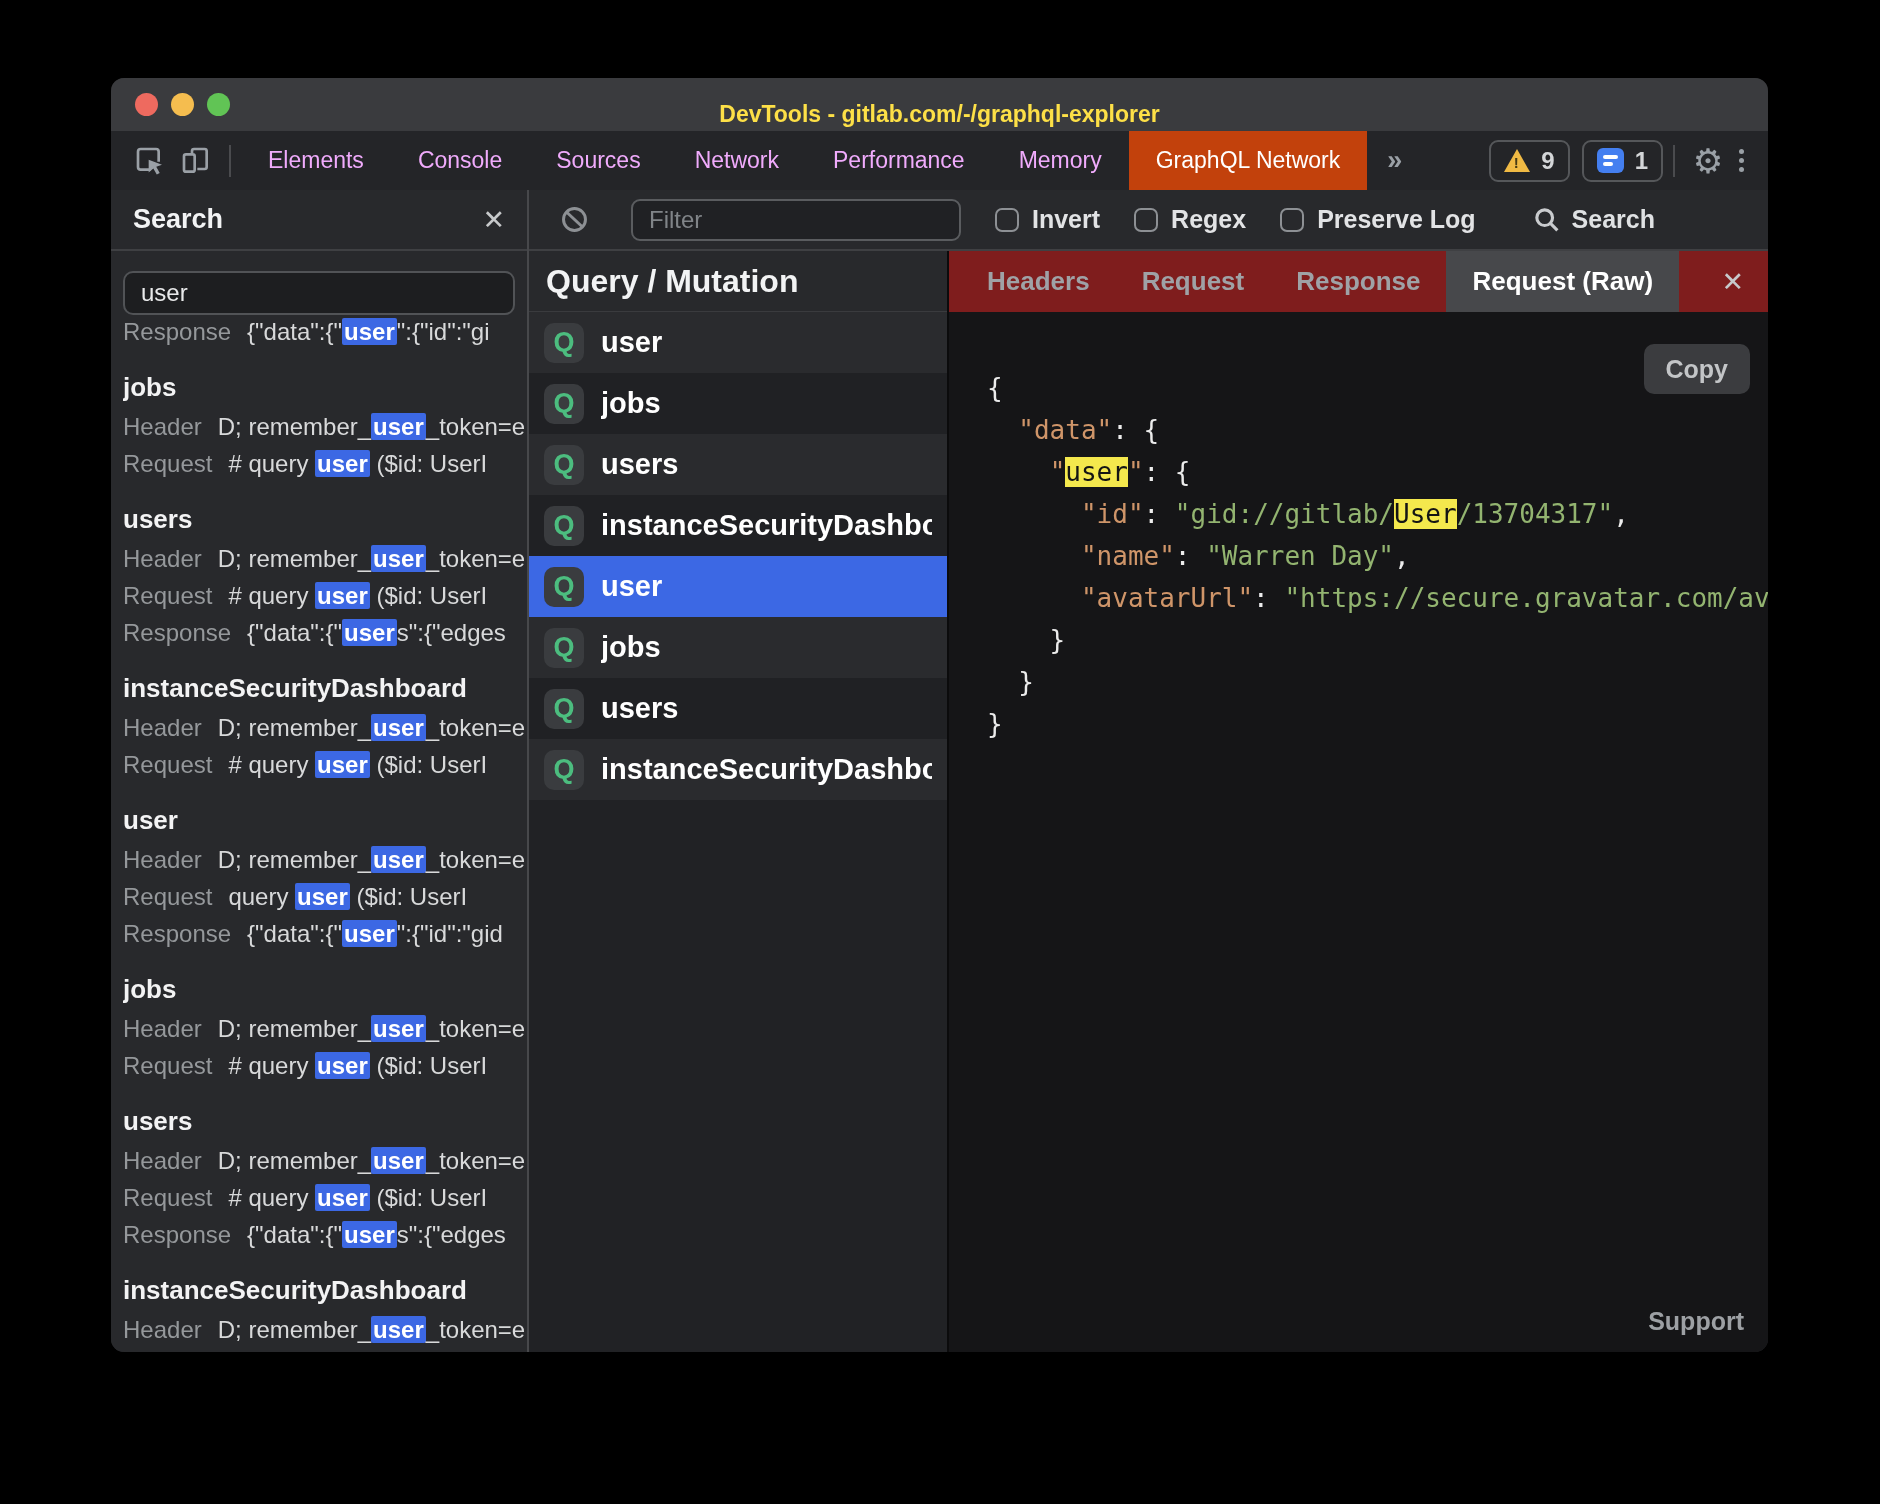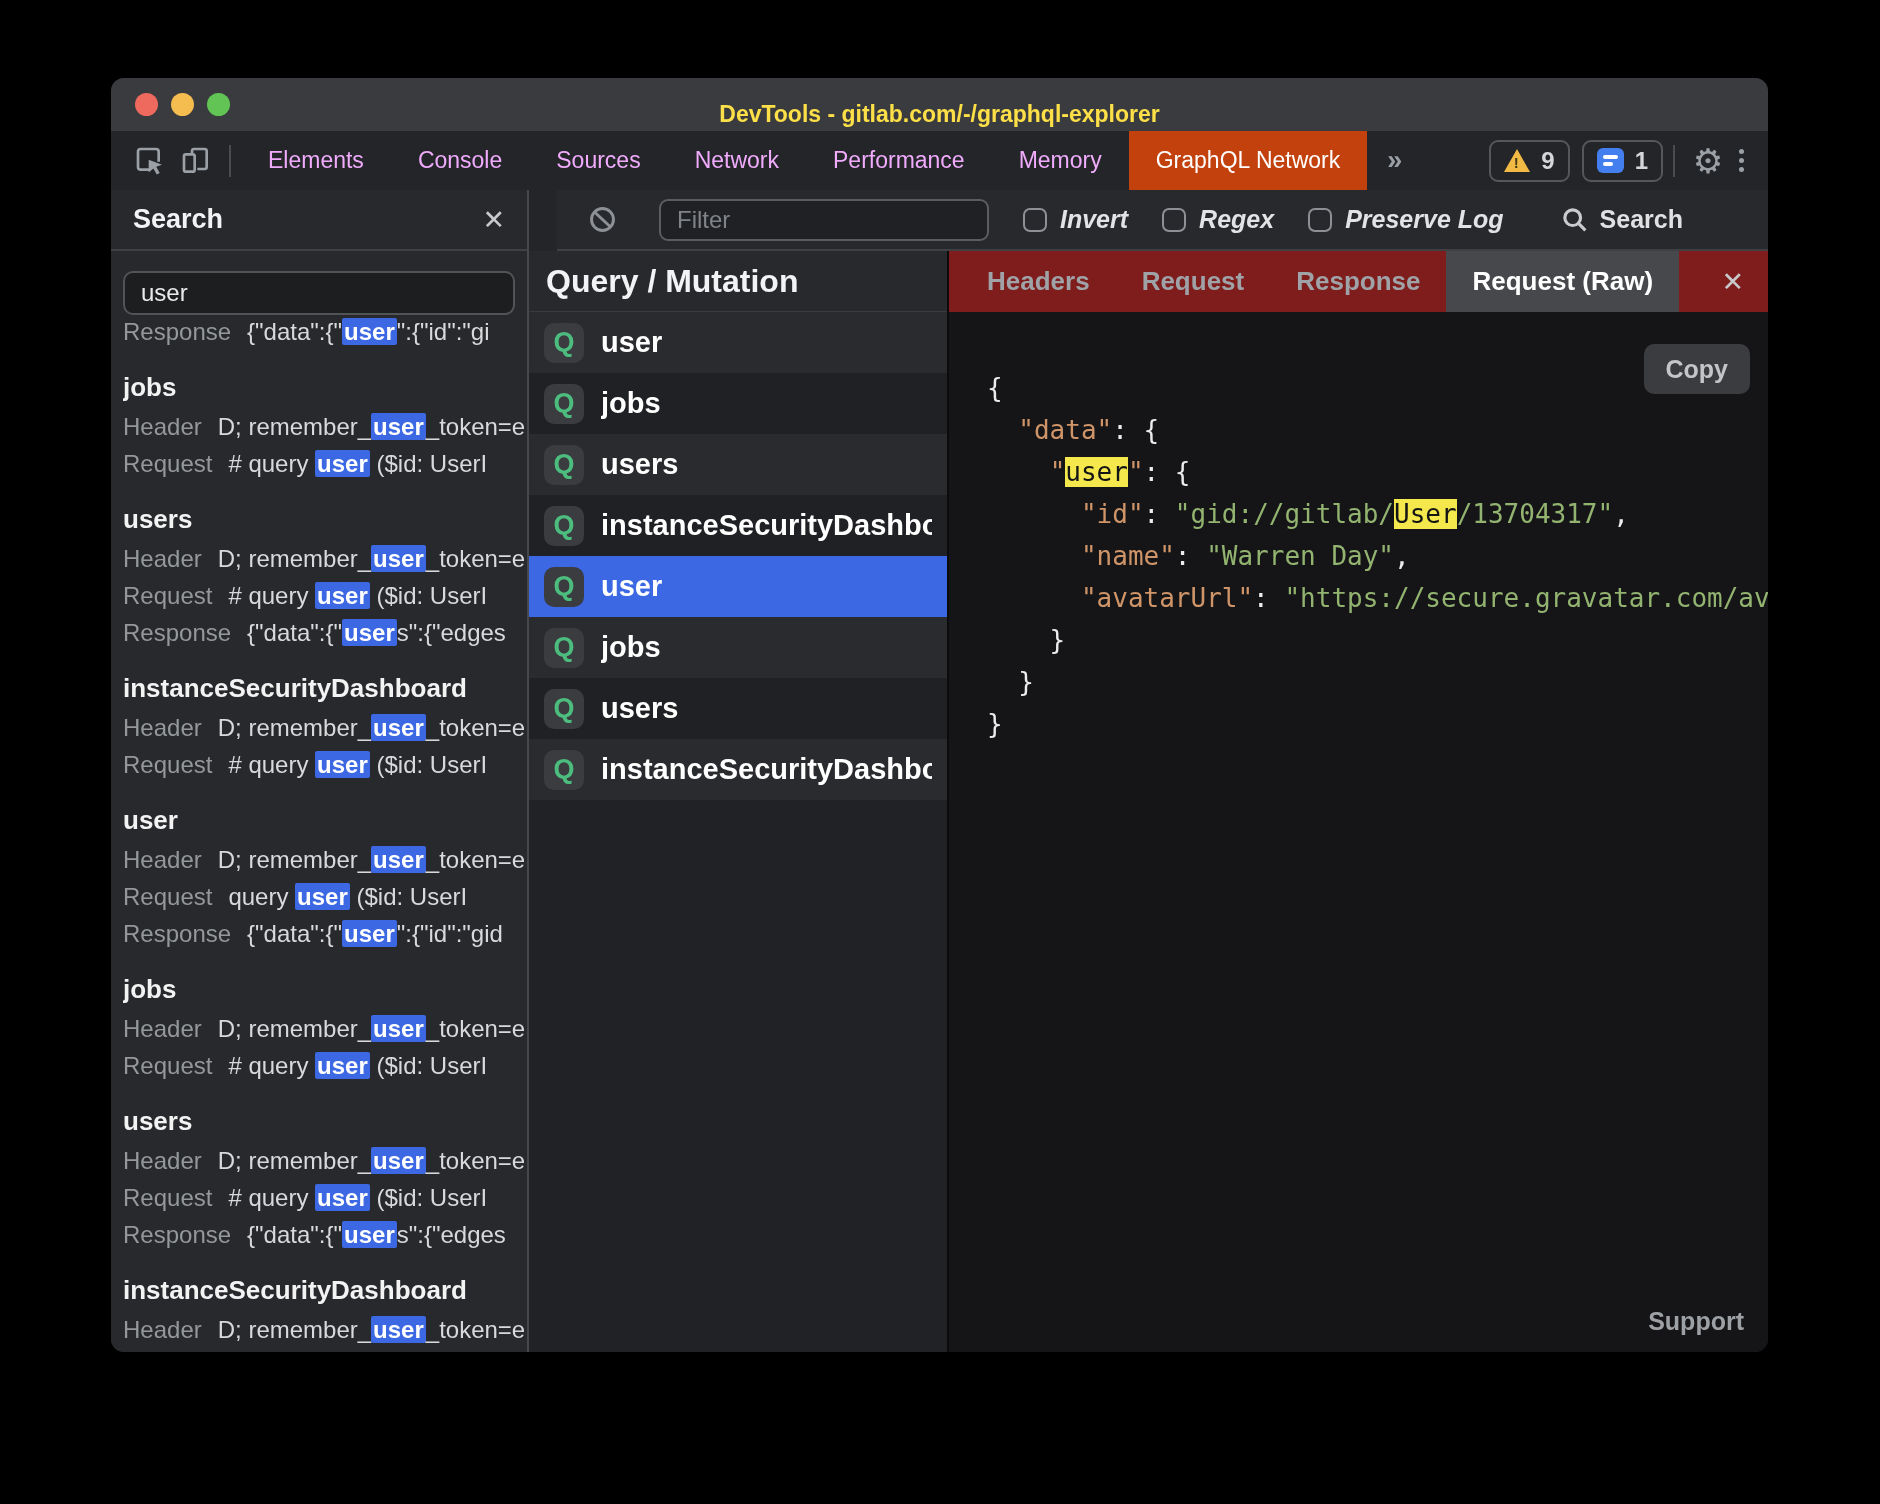--- a/index.html
+++ b/index.html
@@ -47,25 +47,25 @@
     border-radius:10px;color:#e9eaeb;font-size:24px;padding:0 16px;outline:none;font-family:"Liberation Sans",sans-serif;}
   .results{flex:1;overflow:hidden;padding:14px 0 0 12px;}
   .res-title{margin:22px 0 5px 0;font-size:26px;font-weight:bold;color:#f3f3f4;white-space:nowrap;overflow:hidden;}
   .res-line{font-size:24px;color:#d8d9da;line-height:37px;white-space:nowrap;overflow:hidden;}
   .res-line.partial{margin-top:-16px;}
   .res-label{color:#95989b;margin-right:16px;}
   .hlb{background:var(--accent);color:#fff;font-weight:bold;border-radius:2px;padding:0 2px;}
   
   .mainarea{flex:1;display:flex;flex-direction:column;min-width:0;}
   .filterbar{height:61px;flex:none;background:#28292C;border-bottom:2px solid #3f4043;
-    display:flex;align-items:center;padding:0 22px;gap:34px;margin-left:28px;}
+    display:flex;align-items:center;padding:0 22px;gap:34px;}
   .filterinput{width:330px;height:42px;background:#202124;border:2px solid #5a5c5f;border-radius:9px;
     color:#b9bcbf;font-size:24px;padding:0 16px;outline:none;font-family:"Liberation Sans",sans-serif;flex:none;}
   .filterinput::placeholder{color:#808488;}
-  .cb{display:flex;align-items:center;gap:13px;color:#e2e3e5;font-size:25px;font-weight:600;white-space:nowrap;font-style:italic;}
+  .cb{display:flex;align-items:center;gap:13px;color:#e2e3e5;font-size:25px;font-weight:600;white-space:nowrap;}
   .cbbox{width:24px;height:24px;border:2.5px solid #8d9094;border-radius:7px;flex:none;}
   .searchlbl{display:flex;align-items:center;gap:11px;color:#dfe1e3;font-size:25px;font-weight:600;margin-left:22px;}
   .columns{flex:1;display:flex;min-height:0;}
   
   .querycol{width:420px;flex:none;background:#212225;border-right:2px solid #0b0b0c;display:flex;flex-direction:column;min-height:0;}
   .qc-header{height:61px;flex:none;display:flex;align-items:center;padding:0 17px;font-size:32px;font-weight:bold;
     color:#f2f3f4;background:#28292C;border-bottom:1px solid #3a3b3e;}
   .qrow{height:61px;flex:none;display:flex;align-items:center;padding:0 15px;gap:17px;overflow:hidden;}
   .qrow.light{background:#2A2B2E;} .qrow.dark{background:#202124;} .qrow.selected{background:var(--accent);}
   .qbadge{width:40px;height:40px;border-radius:10px;background:#3a3c3f;color:var(--qgreen);

